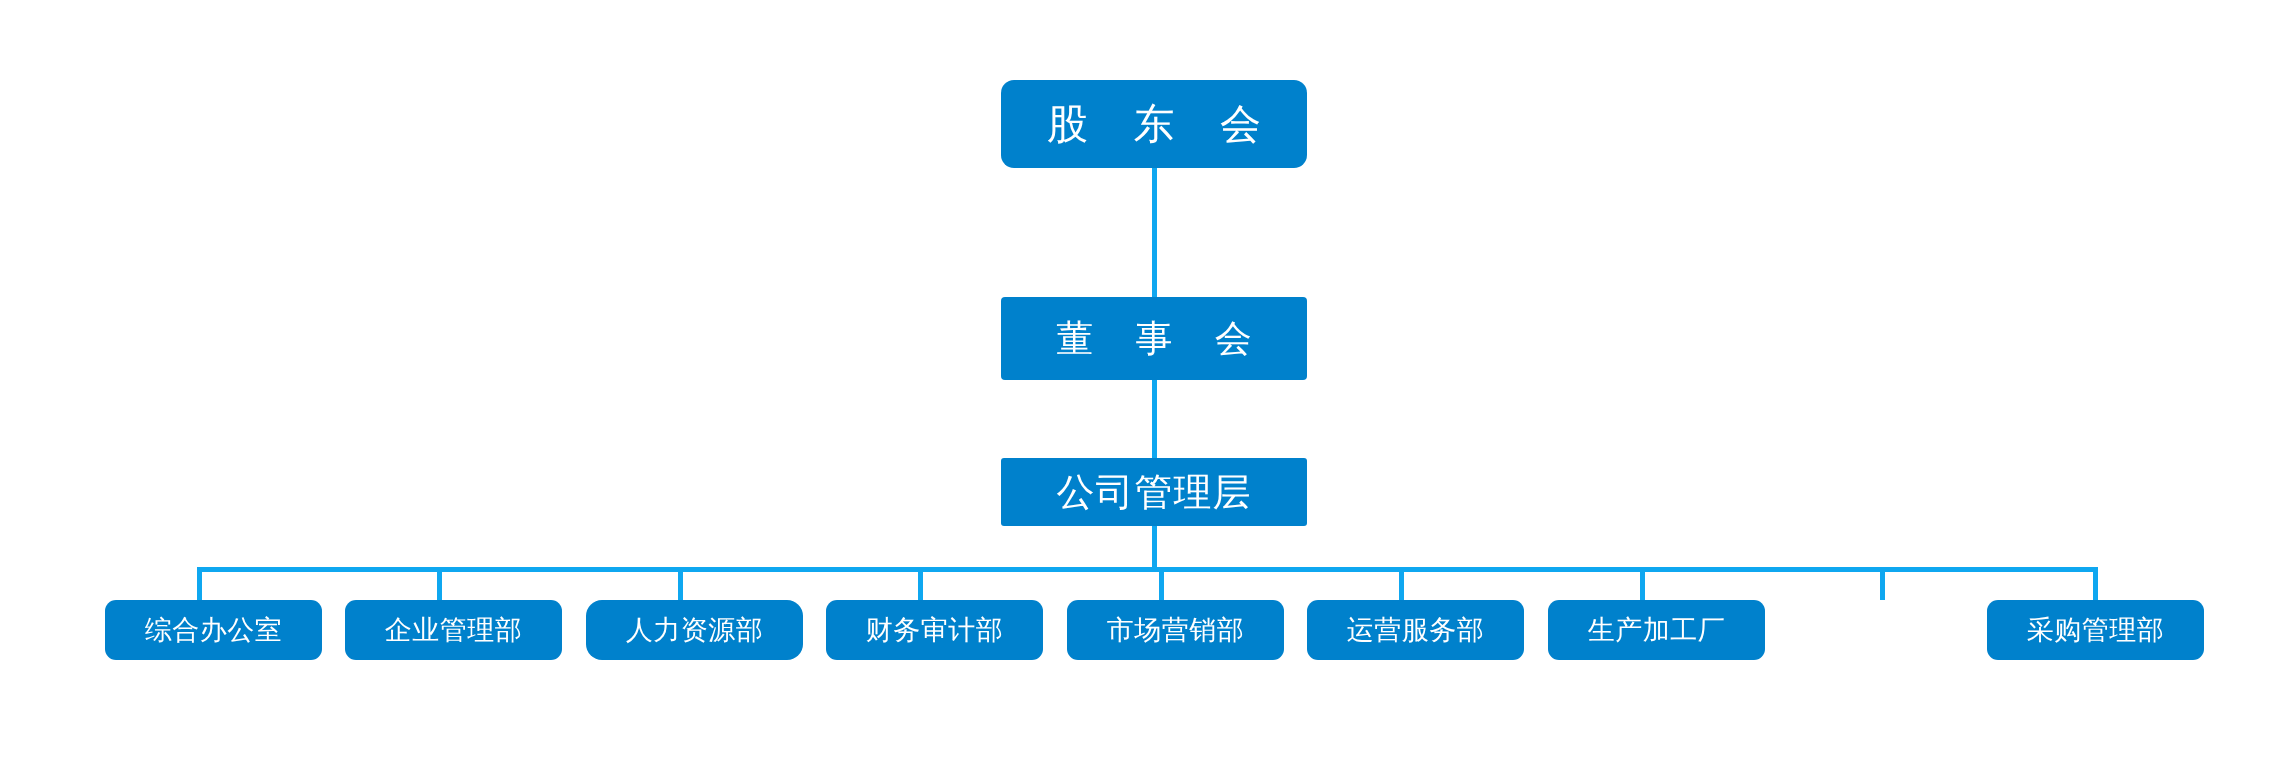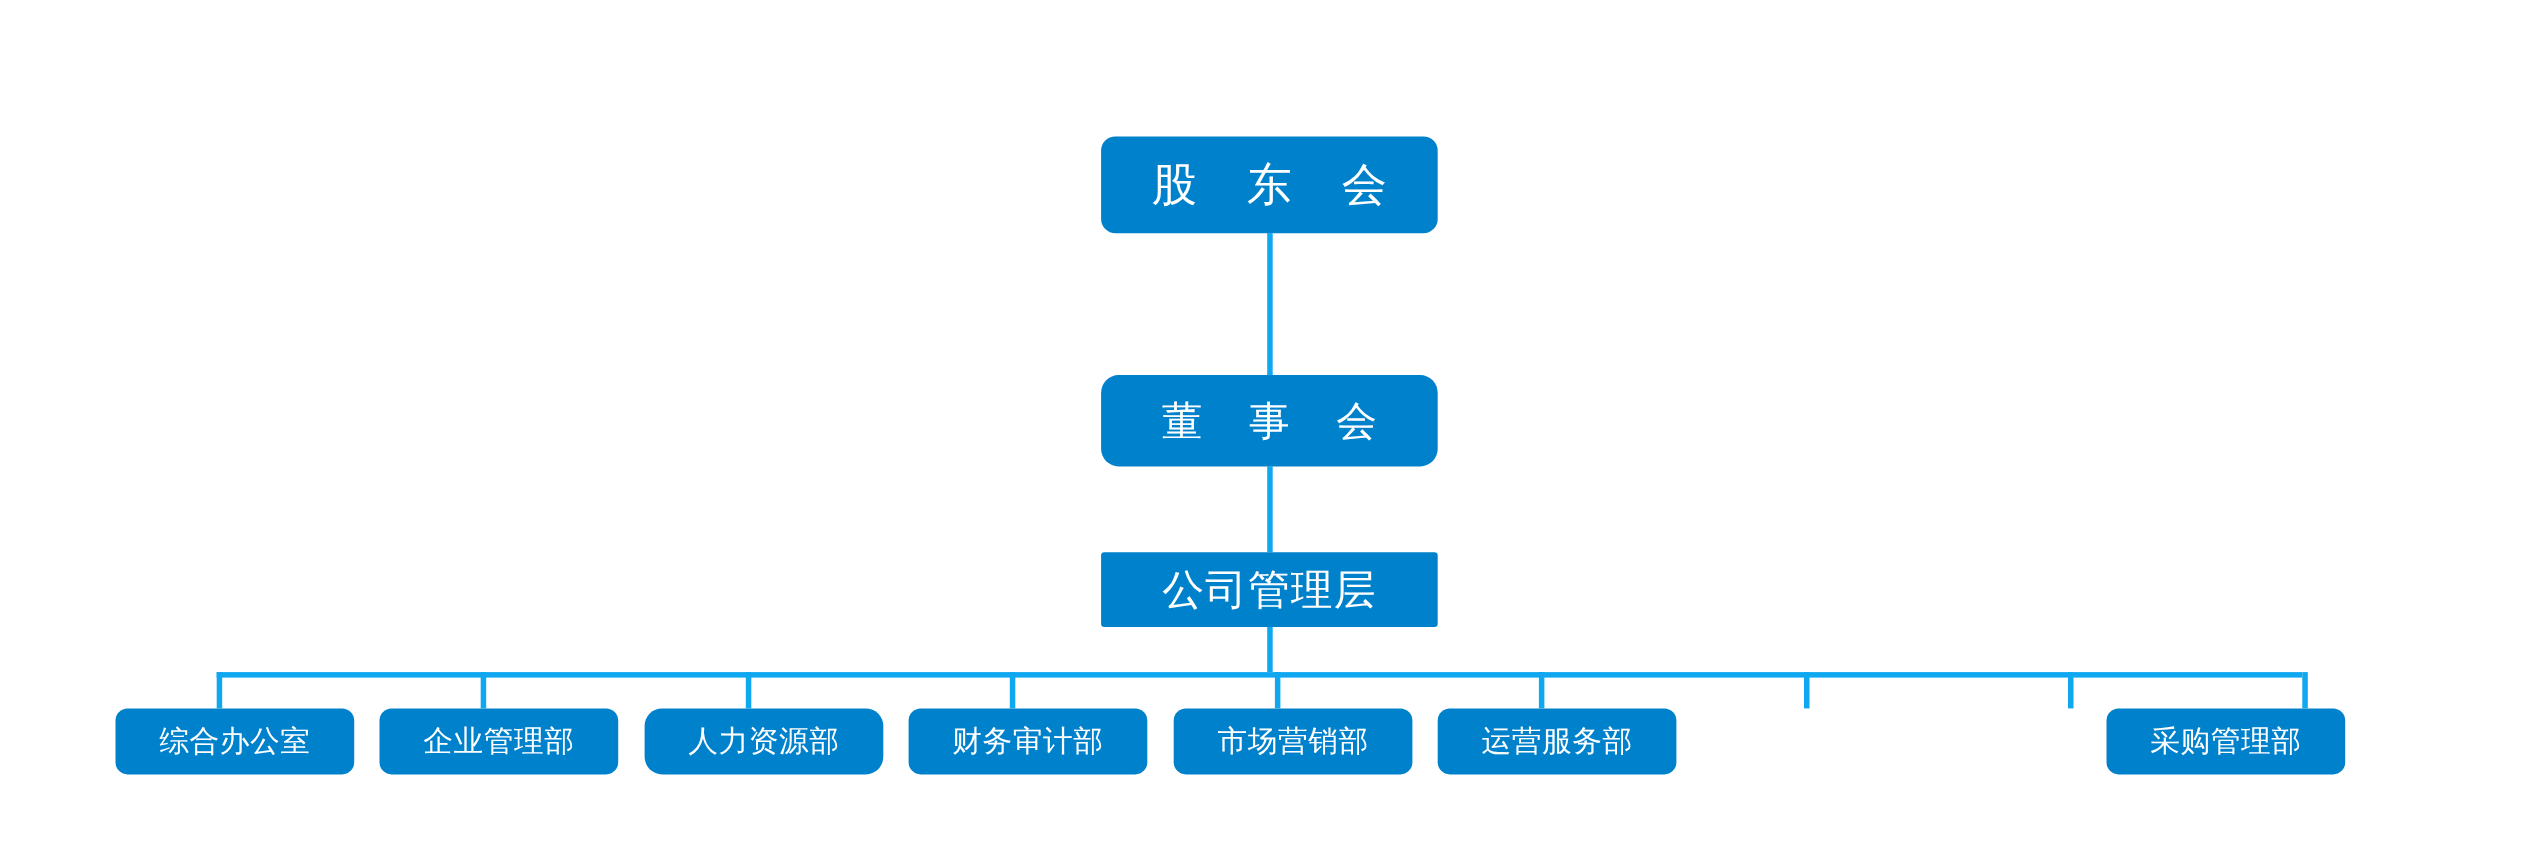--- a/index.html
+++ b/index.html
@@ -12,21 +12,20 @@
     height: 778px;
     font-family: "Liberation Sans", "DejaVu Sans", sans-serif;
     overflow: hidden;
   }
 
   #org-chart {
     position: relative;
     width: 2292px;
     height: 618px;
     background: #ffffff;
-    margin-top: 44px;
   }
 
   
   .node {
     position: absolute;
     background: #0081cc;
     color: #ffffff;
     border-radius: 11px;
     display: flex;
     align-items: center;
@@ -49,21 +48,21 @@
   }
 
   .node-board {
     left: 1001px;
     top: 297px;
     width: 306px;
     height: 83px;
     font-size: 37px;
     letter-spacing: 16px;
     text-indent: 16px;
-    border-radius: 16px;
+    border-radius: 4px;
   }
 
   .node-mgmt {
     left: 1001px;
     top: 458px;
     width: 306px;
     height: 68px;
     font-size: 38px;
     letter-spacing: 1px;
     border-radius: 3px;
@@ -141,17 +140,18 @@
   <div class="node dept" style="left:345px;  width:217px;">企业管理部</div>
 
   <div class="node dept" style="left:586px;  width:217px;border-radius:16px;">人力资源部</div>
 
   <div class="node dept" style="left:1067px; width:217px;">市场营销部</div>
 
   <div class="node dept" style="left:826px;  width:217px;">财务审计部</div>
 
   <div class="node dept" style="left:1307px; width:217px;">运营服务部</div>
 
+  <div class="node dept" style="left:1548px; width:217px;">生产加工厂</div>
 
 
-  <div class="node dept" style="left:1915px; width:217px;">采购管理部</div>
+  <div class="node dept" style="left:1987px; width:217px;">采购管理部</div>
 
 </div>
 
 </body></html>

